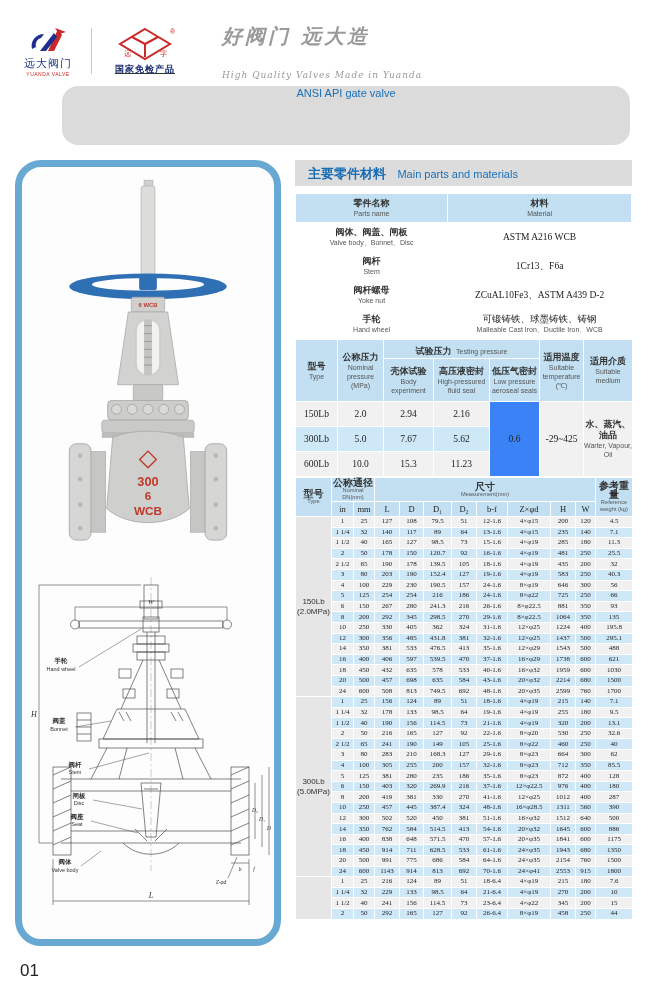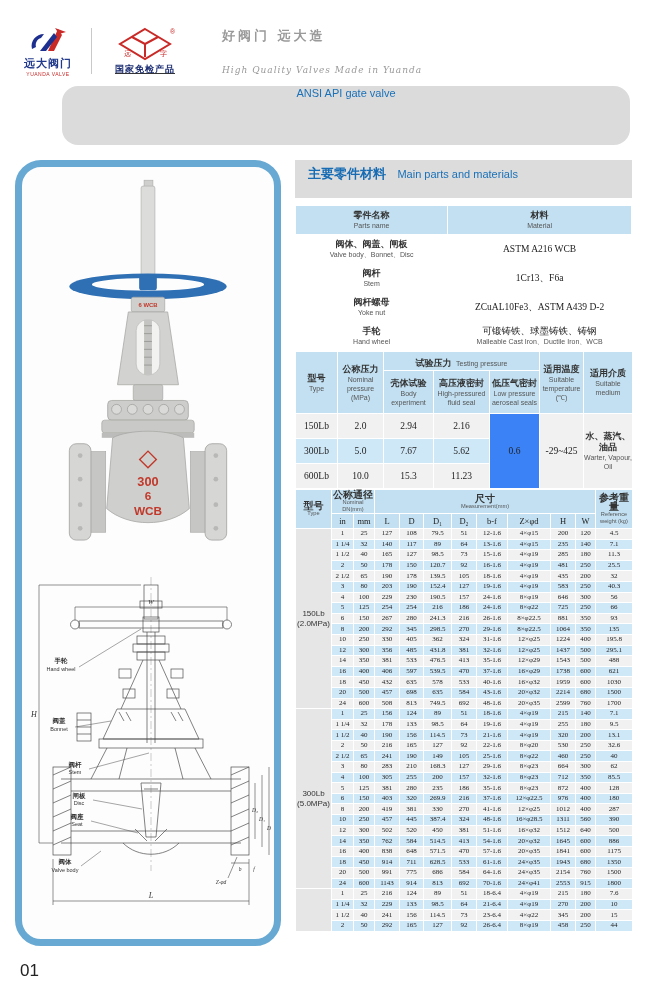--- a/index.html
+++ b/index.html
@@ -3,41 +3,41 @@
 <meta charset="utf-8">
 <style>
   html,body{margin:0;padding:0;}
   body{
     width:650px;height:997px;position:relative;background:#ffffff;
     font-family:"Liberation Sans",sans-serif;color:#333;overflow:hidden;
   }
   
   .hdr{position:absolute;left:15px;top:20px;right:15px;height:62px;display:flex;align-items:center;}
   .logo1{display:flex;flex-direction:column;align-items:center;width:66px;}
-  .logo1 .cn{font-size:11px;font-weight:bold;color:#223a8c;letter-spacing:1px;margin-top:1px;}
+  .logo1 .cn{font-size:11px;font-weight:normal;color:#223a8c;letter-spacing:1px;margin-top:1px;}
   .logo1 .en{font-size:5px;color:#c92a27;letter-spacing:.5px;}
   .hdr-div{width:1px;height:46px;background:#c9c9c9;margin:0 10px;}
   .logo2{display:flex;flex-direction:column;align-items:center;width:86px;text-decoration:underline;}
   .logo2 .badge{font-size:9px;font-weight:bold;color:#1d2f74;margin-top:2px;letter-spacing:1px;}
   .slogan{margin-left:34px;color:#9a9a9a;}
-  .slogan .cn{font-family:"DejaVu Serif",serif;font-weight:bold;font-size:13px;letter-spacing:3px;}
+  .slogan .cn{font-family:"DejaVu Serif",serif;font-style:italic;font-weight:bold;font-size:20px;letter-spacing:3px;}
   .slogan .en{font-family:"DejaVu Serif",serif;font-style:italic;font-size:9px;margin-top:20px;letter-spacing:1px;}
   
   .title-bar{position:absolute;left:62px;top:86px;width:568px;height:59px;background:#dbdbdb;
     border-radius:16px;text-align:center;}
   .title-cn{font-size:20px;font-weight:bold;color:#176cb3;margin-top:9px;letter-spacing:1px;}
   .title-en{font-size:11px;color:#1a71b8;margin-top:1px;}
   
   .left-panel{position:absolute;left:15px;top:160px;width:266px;height:786px;box-sizing:border-box;
     border:7px solid #68a9d3;border-radius:26px;background:#fdfdfd;overflow:hidden;}
   .photo-wrap{width:100%;height:404px;display:flex;justify-content:center;align-items:center;}
   .draw-wrap{width:100%;height:368px;display:flex;justify-content:center;align-items:flex-start;}
   
   .right-panel{position:absolute;left:295px;top:160px;width:337px;}
-  .section-bar{background:#dcdcdc;height:38px;line-height:26px;padding-left:13px;margin-bottom:7px;}
+  .section-bar{background:#dcdcdc;height:26px;line-height:26px;padding-left:13px;margin-bottom:7px;}
   .sec-cn{color:#176cb3;font-weight:bold;font-size:13px;}
   .sec-en{color:#1a71b8;font-size:11px;margin-left:7px;}
   table{border-collapse:collapse;width:337px;table-layout:fixed;}
   td,th{border:1px solid #ffffff;text-align:center;vertical-align:middle;padding:0;font-weight:normal;}
   .chead{background:#c2e0f2;}
   .lite{background:#f1f1f1;}
   .blue{background:#cfe8f8;}
   .cellcn{font-size:9px;font-weight:bold;color:#333;line-height:11px;}
   .cellen{font-size:7px;color:#555;line-height:9px;}
   .mval{font-family:"Liberation Serif",serif;font-size:9.5px;color:#222;line-height:11px;}

